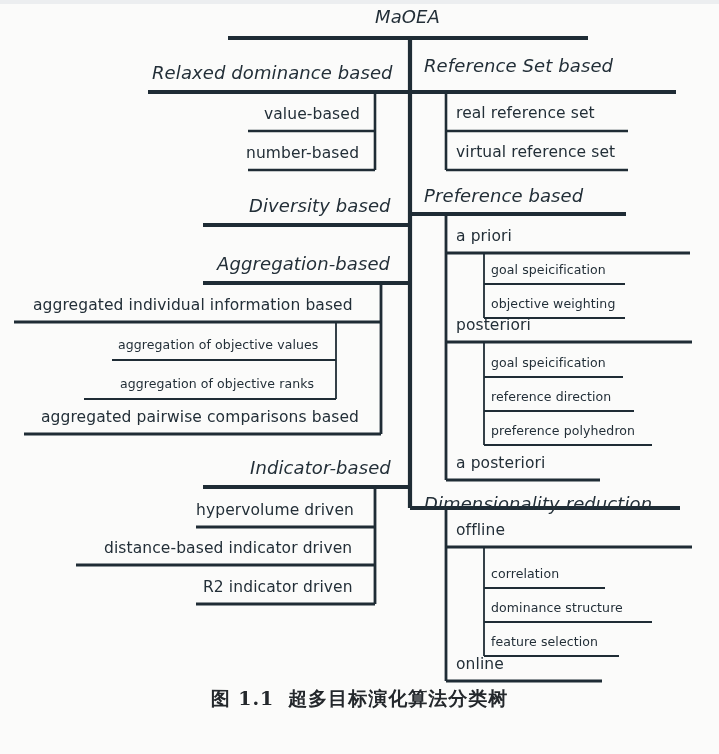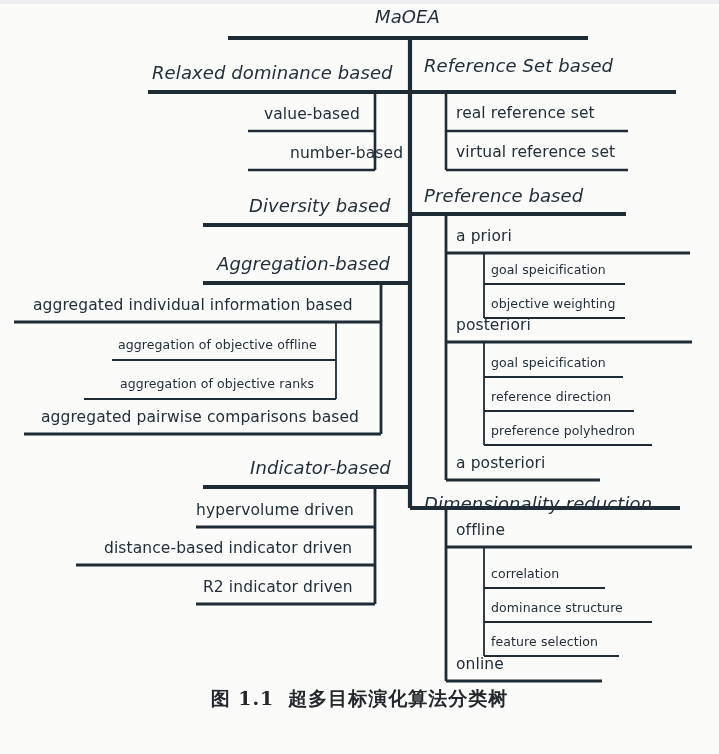--- a/index.html
+++ b/index.html
@@ -120,30 +120,30 @@
     </svg>
 
     <div class="lbl d1" style="left:375px;top:8px;">MaOEA</div>
 
     <div class="lbl d1" style="left:152px;top:64px;">Relaxed dominance based</div>
     <div class="lbl d1" style="left:249px;top:197px;">Diversity based</div>
     <div class="lbl d1" style="left:217px;top:255px;">Aggregation-based</div>
     <div class="lbl d1" style="left:250px;top:459px;">Indicator-based</div>
 
     <div class="lbl d2" style="left:264px;top:107px;">value-based</div>
-    <div class="lbl d2" style="left:246px;top:146px;margin-left:44px;">number-based</div>
+    <div class="lbl d2" style="left:246px;top:146px;">number-based</div>
 
     <div class="lbl d2" style="left:33px;top:298px;">aggregated individual information based</div>
     <div class="lbl d2" style="left:41px;top:410px;">aggregated pairwise comparisons based</div>
 
     <div class="lbl d2" style="left:196px;top:503px;">hypervolume driven</div>
     <div class="lbl d2" style="left:104px;top:541px;">distance-based indicator driven</div>
     <div class="lbl d2" style="left:203px;top:580px;">R2 indicator driven</div>
 
-    <div class="lbl d3" style="left:118px;top:339px;">aggregation of objective offline</div>
+    <div class="lbl d3" style="left:118px;top:339px;">aggregation of objective values</div>
     <div class="lbl d3" style="left:120px;top:378px;">aggregation of objective ranks</div>
 
     <div class="lbl d1" style="left:424px;top:57px;">Reference Set based</div>
     <div class="lbl d1" style="left:424px;top:187px;">Preference based</div>
     <div class="lbl d1" style="left:424px;top:495px;">Dimensionality reduction</div>
 
     <div class="lbl d2" style="left:456px;top:106px;">real reference set</div>
     <div class="lbl d2" style="left:456px;top:145px;">virtual reference set</div>
 
     <div class="lbl d2" style="left:456px;top:229px;">a priori</div>

